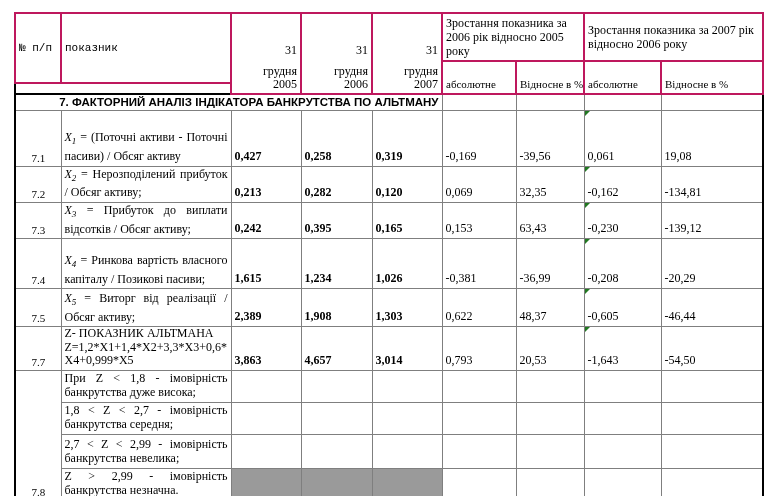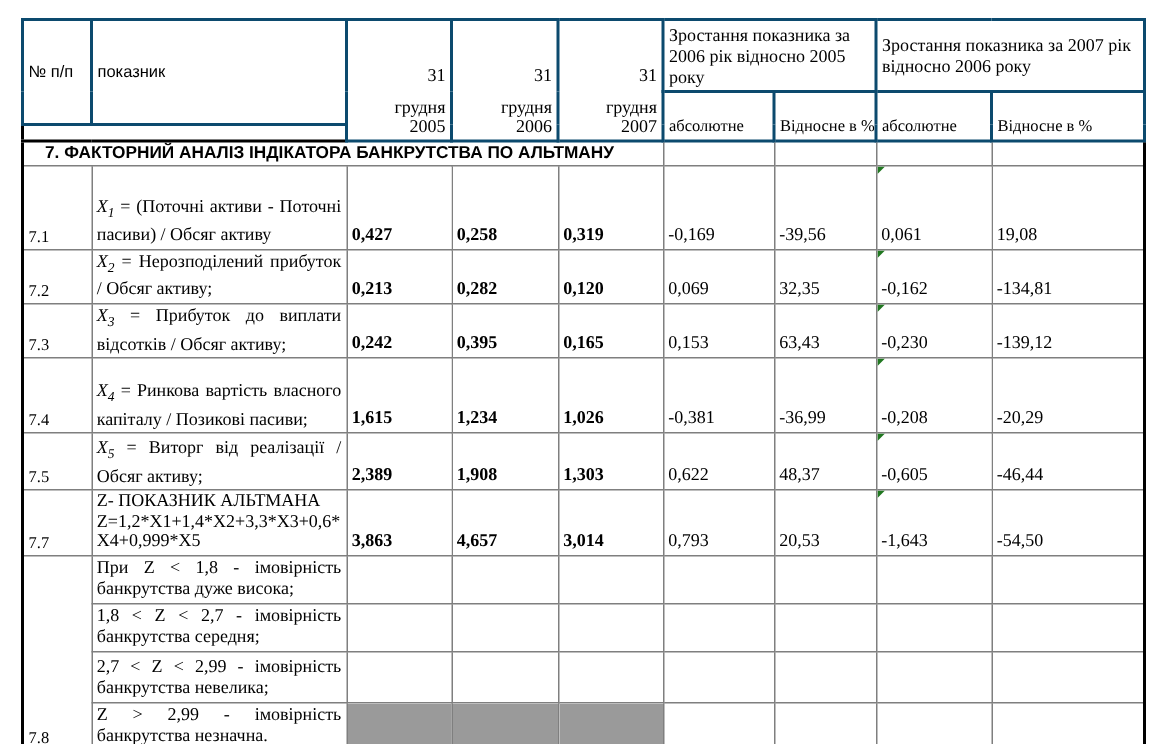--- a/index.html
+++ b/index.html
@@ -18,23 +18,23 @@
     border: 2px solid #000;
   }
   td {
     border: 1px solid #7f7f7f;
     padding: 0 3px;
     overflow: hidden;
     background: #fff;
   }
 
   
-  td.hd { border: 2px solid #0c4a6e; }
-
-  .sans { font-family: Liberation Sans, sans-serif; border-radius: 16px; }
+  td.hd { border: 2px solid #be185d; }
+
+  .sans { font-family: Liberation Mono, monospace; border-radius: 16px; }
 
   td.corner {            
     font-size: 11px;
     vertical-align: middle;
     text-align: left;
   }
   td.datecell {
     text-align: right;
     vertical-align: bottom;
     font-size: 12px;
@@ -59,28 +59,29 @@
   }
   td.gap { border-top: 2px solid #000; border-bottom: 2px solid #000; }
 
   td.section {
     font-family: "Liberation Sans", sans-serif;
     font-weight: bold;
     font-size: 11.5px;
     vertical-align: middle;
     white-space: nowrap;
     border-top: 2px solid #000;
-    padding-left: 14px;
+    padding-left: 1px;
+    text-align: right;
   }
   td.section-empty { border-top: 2px solid #000; }
 
   td.num {
     font-size: 11px;
     vertical-align: bottom;
-    text-align: left;
+    text-align: center;
     padding-bottom: 2px;
   }
   td.lbl {
     font-size: 12px;
     vertical-align: bottom;
     text-align: justify;
     line-height: 14.5px;
     padding-bottom: 2px;
   }
   td.lbl .var i { font-style: italic; }

